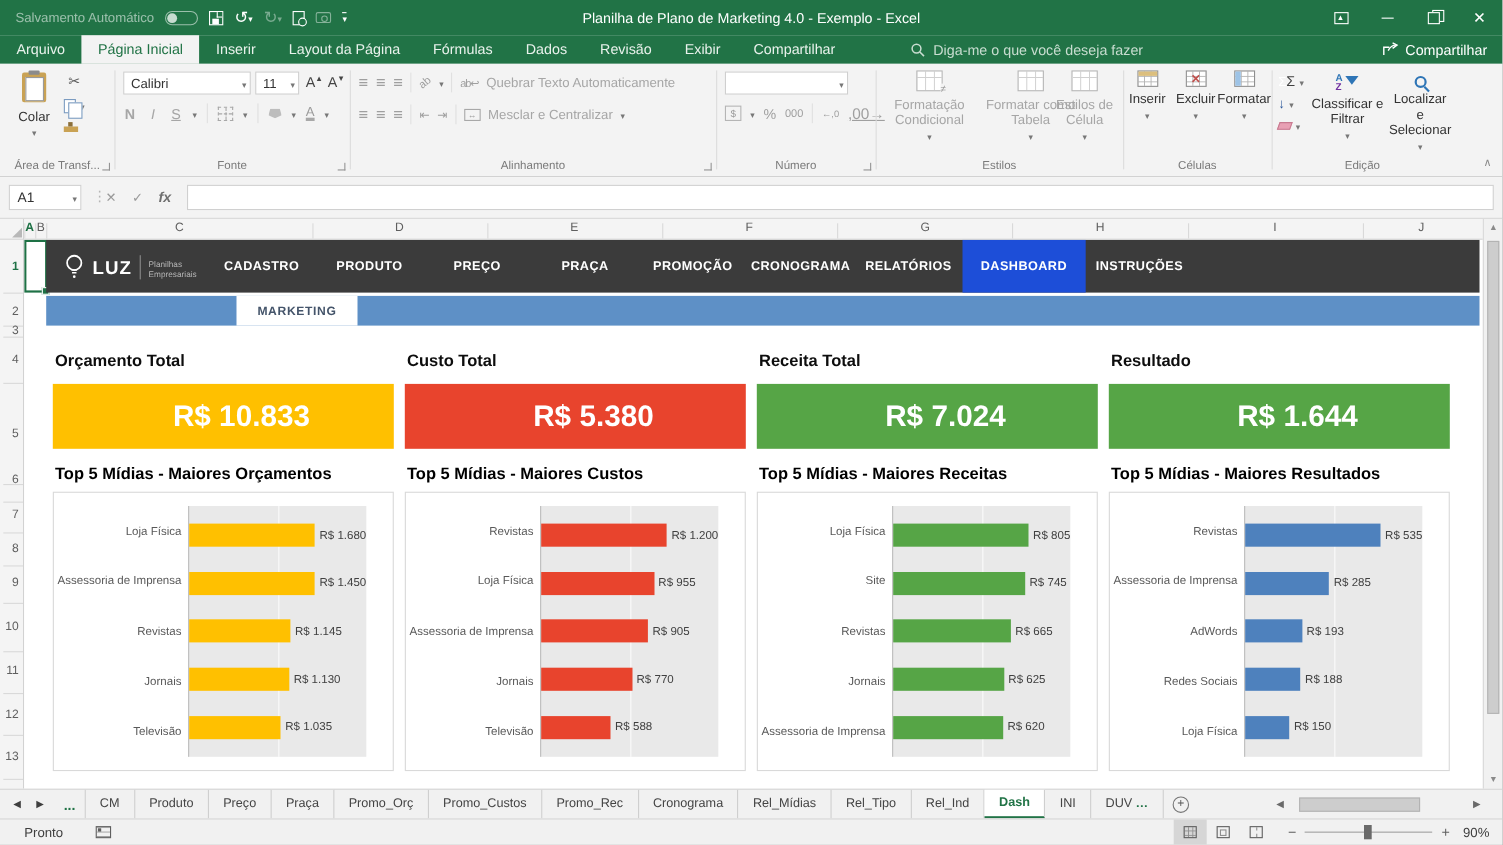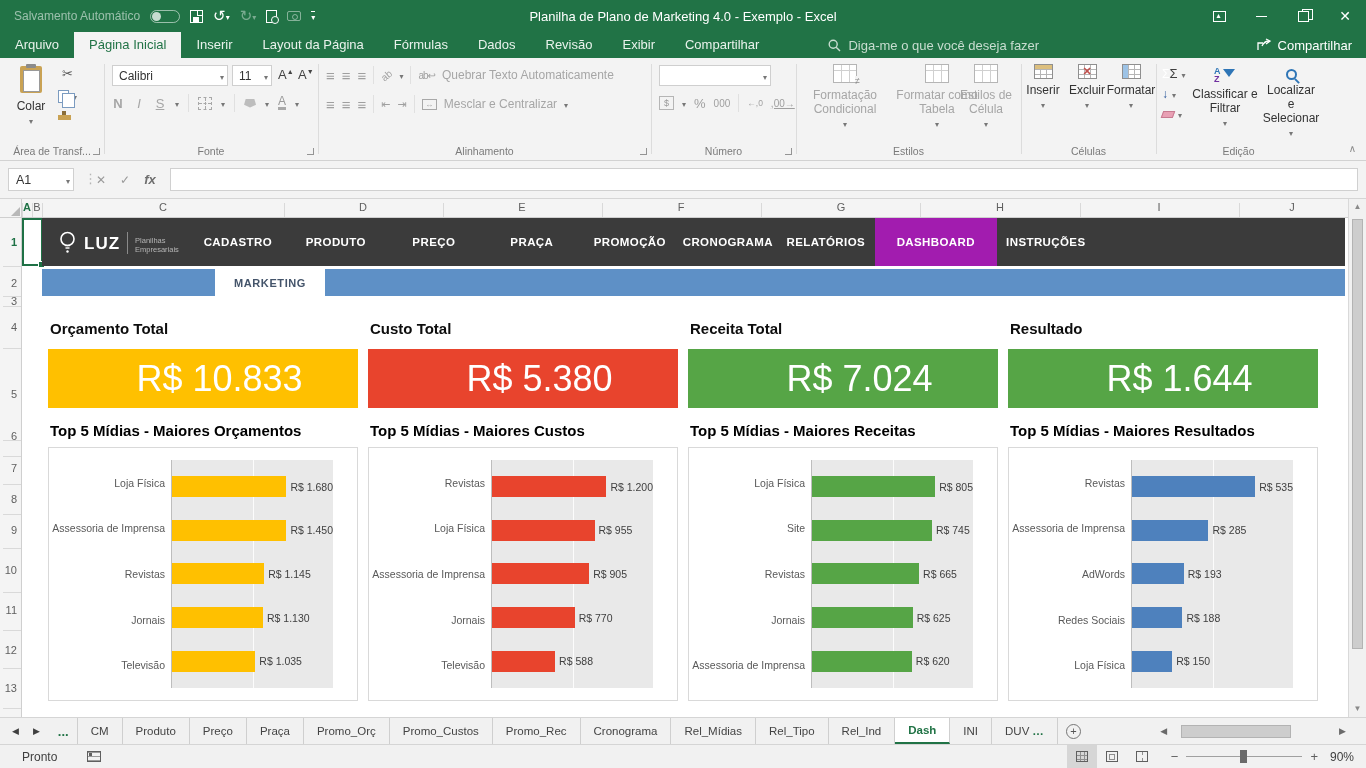--- a/index.html
+++ b/index.html
@@ -146,29 +146,29 @@
 .rtick{position:absolute;left:3px;right:0;height:1px;background:#d9d9d9;}
 .gridarea{position:absolute;left:22px;top:218px;width:1326px;height:499px;background:#fff;overflow:hidden;}
 
 
 .dnav{position:absolute;left:20px;top:0;width:1303px;height:48px;background:#3b3b3b;display:flex;align-items:center;}
 .brand{display:flex;align-items:flex-end;margin-left:16px;margin-right:10px;}
 .brand-name{color:#fff;font-size:17px;font-weight:700;letter-spacing:1px;margin-left:7px;}
 .brand-div{width:1px;height:22px;background:#8a8a8a;margin:0 7px;}
 .brand-sub{color:#b5b5b5;font-size:7.5px;line-height:9px;}
 .navitem{height:48px;display:flex;align-items:center;justify-content:center;width:98px;color:#fff;font-size:11.5px;font-weight:700;letter-spacing:.4px;white-space:nowrap;}
-.navitem.active{background:#a21caf;width:122px;}
+.navitem.active{background:#1d4ed8;width:112px;}
 .bluebar{position:absolute;left:20px;top:51px;width:1303px;height:27px;background:#5e90c6;}
 .mtab{position:absolute;left:173px;top:0;width:110px;height:27px;background:#fff;display:flex;align-items:center;justify-content:center;color:#44546a;font-size:11px;font-weight:700;letter-spacing:.6px;}
 .selbox{position:absolute;left:0;top:0;width:21px;height:48px;border:2px solid #1e7145;}
 .selbox::after{content:"";position:absolute;right:-4px;bottom:-4px;width:5px;height:5px;background:#1e7145;border:1px solid #fff;}
 .dcol{position:absolute;top:0;width:310px;height:499px;}
 .kpi-title{position:absolute;left:2px;top:102px;font-size:15px;font-weight:700;color:#0d0d0d;}
 .kpi-box{position:absolute;left:0;top:131px;width:310px;height:59px;display:flex;align-items:center;justify-content:center;}
-.kpi-value{color:#fff;font-size:36px;font-weight:400;margin-left:33px;}
+.kpi-value{color:#fff;font-size:27px;font-weight:700;margin-left:33px;}
 .chart-title{position:absolute;left:2px;top:204px;font-size:15px;font-weight:700;color:#000000;}
 .chart-card{position:absolute;left:0;top:229px;width:310px;height:254px;background:#fff;border:1px solid #d9d9d9;display:flex;padding:12px 6px 12px 4px;}
 .labels-col{width:118px;display:flex;flex-direction:column;}
 .cat-label{flex:1;display:flex;align-items:center;justify-content:flex-end;padding-right:6px;font-size:10.5px;color:#595959;white-space:nowrap;}
 .plot-col{flex:1;margin-right:18px;background:#e9e9e9;border-left:1px solid #bdbdbd;display:flex;flex-direction:column;padding:5px 0;position:relative;}
 .plot-col::before{content:"";position:absolute;left:50%;top:0;bottom:0;width:1px;background:rgba(255,255,255,.85);}
 .bar-row{flex:1;display:flex;align-items:center;position:relative;}
 .bar{height:21px;}
 .bar-val{font-size:10.5px;color:#404040;margin-left:4px;white-space:nowrap;z-index:1;}
 
@@ -366,21 +366,21 @@
       <div class="numdd">
           <span class="caret boxcaret"></span>
         </div>
       <div class="numrow">
         <span class="i-acct">$</span>
           <span class="caret"></span>
         <span class="smgray" style="font-size:13px;">%</span>
         <span class="smgray">000</span>
         <span class="vdiv"></span>
         <span class="smgray" style="font-size:8.5px;">←,0</span>
-        <span class="smgray" style="font-size:10px;text-decoration:underline;">,00→</span>
+        <span class="smgray" style="font-size:14px;text-decoration:underline;">,00→</span>
       </div>
       <div class="glabel">Número</div>
       <span class="launcher"></span>
     </div>
     <div class="gdiv" style="left:796px;"></div>
 
     <div class="grp" style="left:796px;width:225px;">
       <div class="stylebtn" style="left:2px;width:94px;">
         <span class="sgrid">
             <span class="neq">≠</span>

